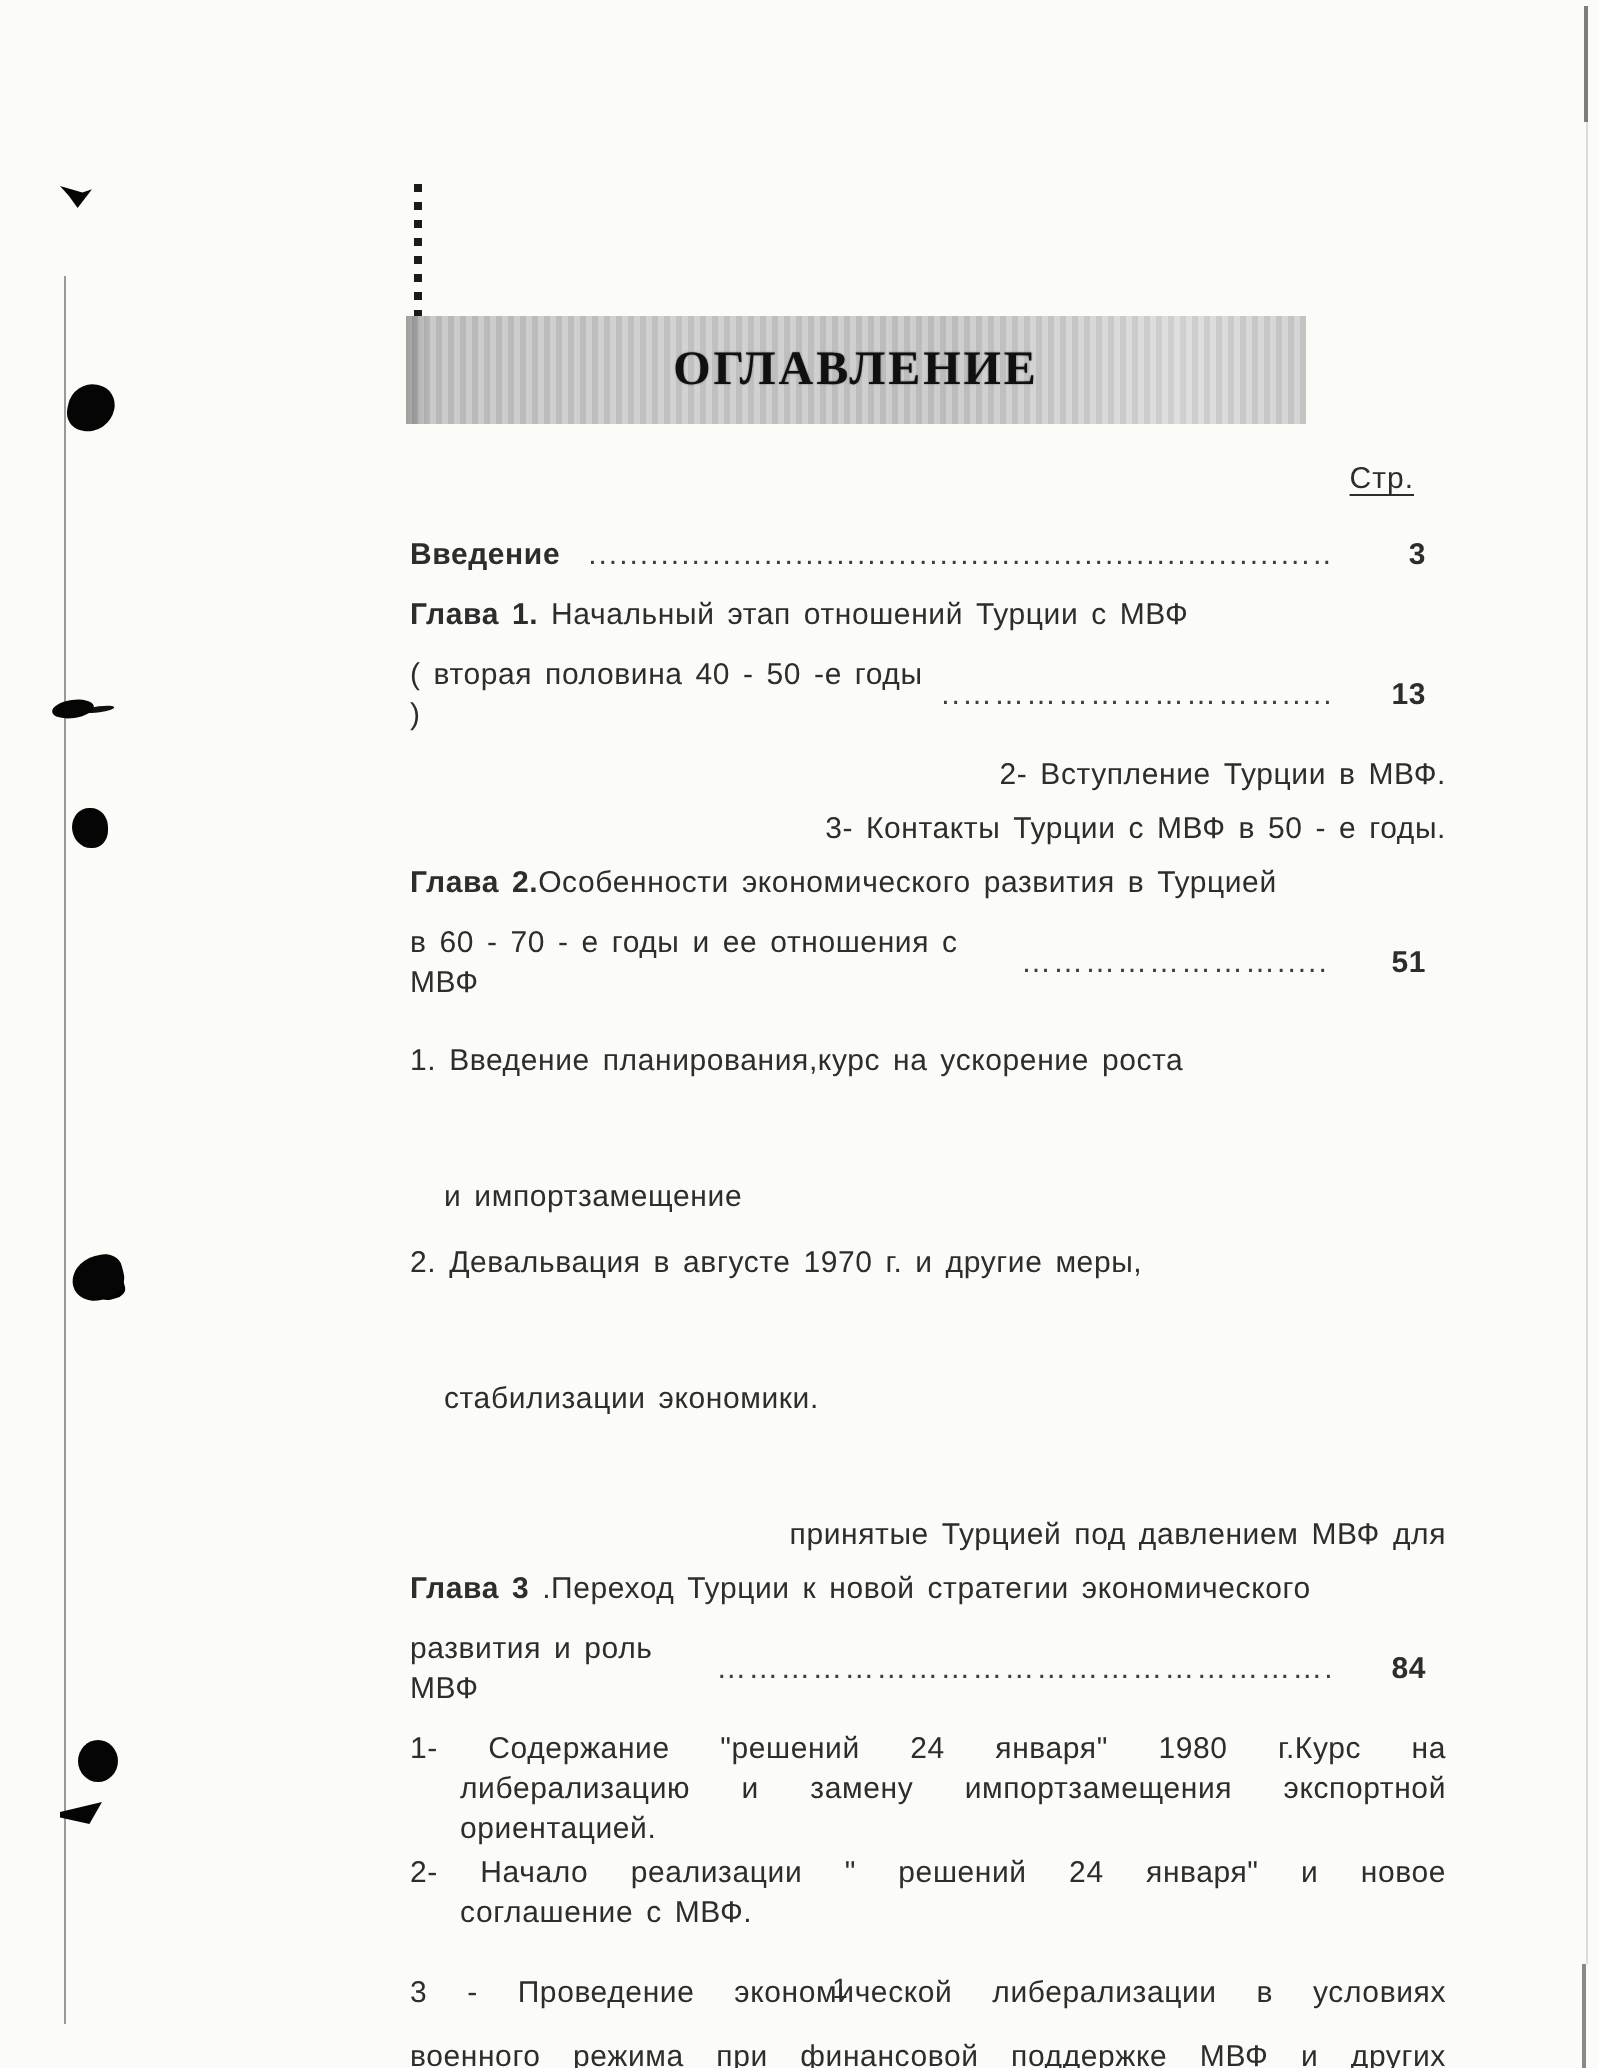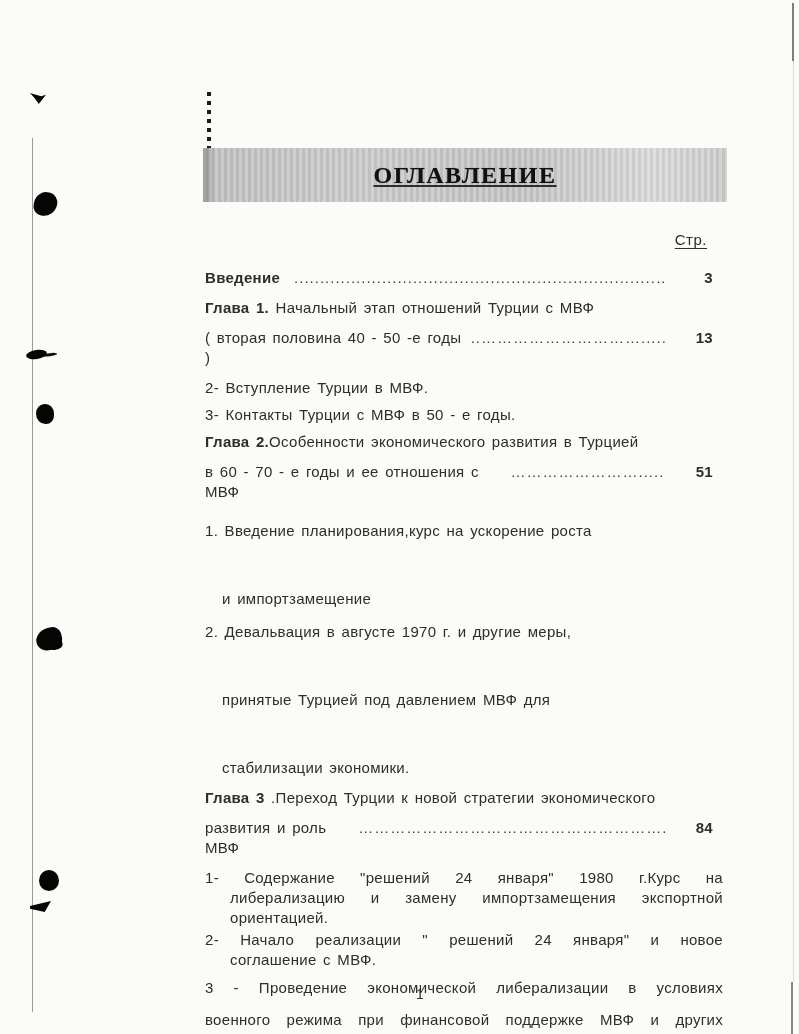--- a/index.html
+++ b/index.html
@@ -20,49 +20,48 @@
   .blob { position:absolute; background:#050505; }
   .blob-a { left:30px; top:93px;  width:16px; height:11px; clip-path:polygon(0 0,70% 30%,100% 15%,55% 100%,28% 45%); }
   .blob-b { left:34px; top:192px; width:23px; height:24px; border-radius:55% 45% 60% 40%; transform:rotate(12deg); }
   .blob-c { left:26px; top:350px; width:21px; height:9px;  border-radius:50%; transform:rotate(-8deg); box-shadow:13px 2px 0 -3px #111; }
   .blob-d { left:36px; top:404px; width:18px; height:20px; border-radius:50% 50% 45% 55%; }
   .blob-e { left:36px; top:628px; width:26px; height:22px; border-radius:60% 40% 50% 50%; transform:rotate(-14deg); box-shadow:5px 7px 0 -6px #000; }
   .blob-f { left:39px; top:870px; width:20px; height:21px; border-radius:50%; }
   .blob-g { left:30px; top:901px; width:21px; height:11px; clip-path:polygon(0 45%,100% 0,70% 100%,0 70%); }
   
   .band {
-    position:absolute; left:203px; top:148px; width:524px; height:54px;
+    position:absolute; left:203px; top:158px; width:450px; height:54px;
     background:
       repeating-linear-gradient(90deg, rgba(255,255,255,.14) 0 3px, rgba(0,0,0,.05) 3px 6px),
       linear-gradient(90deg,#8f8f8f 0px,#c2c2c2 12px,#cbcbcb 30%,#c5c5c5 60%,#dadada 86%,#cdcdcd 100%);
-    text-decoration: underline;
   }
   .band .title {
     width:100%; text-align:center; line-height:54px;
     font-family:"Liberation Serif", serif; font-weight:700;
     font-size:24px; letter-spacing:1.5px; color:#101010;
     text-shadow:0 0 1px rgba(0,0,0,.45);
   }
   
   .content { position:absolute; left:205px; top:230px; width:518px; font-size:15px; }
   .str {
     text-align:right; padding-right:16px; margin:0 0 18px;
     font-weight:400; letter-spacing:.5px; line-height:20px;
     text-decoration:underline; text-underline-offset:3px;
   }
   .line { line-height:20px; margin:0 0 10px; letter-spacing:.3px; word-spacing:2px; }
-  .flexline { display:flex; align-items:flex-start; }
+  .flexline { display:flex; align-items:center; }
   .b { font-weight:700; }
   .flexline .b { margin-right:14px; }
   .dots { flex:1 1 auto; overflow:hidden; white-space:nowrap; color:#3c3c3c; letter-spacing:1px; }
   .pg { font-weight:700; margin-left:18px; min-width:30px; text-align:right; padding-right:10px; }
   .mb0  { margin-bottom:0; }
   .mb2  { margin-bottom:2px; }
-  .mb7  { margin-bottom:7px; }
-  .mb8  { margin-bottom:8px; }
+  .mb7  { margin-bottom:7px;text-align:right; }
+  .mb8  { margin-bottom:20px; }
   .mb12 { margin-bottom:12px; }
   .mb13 { margin-bottom:13px; }
   .mb19 { margin-bottom:19px; }
   .ind  { padding-left:17px;margin-top:48px; }
   .ind2 { padding-left:22px; }
   .pind { padding-left:25px; }
   .j    { text-align:justify; text-align-last:justify; }
   .footer-num { position:absolute; left:405px; top:986px; width:30px; text-align:center; font-size:14px; color:#2d2d2d; }
 </style>
 </head>
@@ -114,22 +113,22 @@
 
   <div class="line flexline mb19">
     <span class="t">в 60 - 70 - е  годы и ее отношения с МВФ  </span>
     <span class="dots">……………………......</span>
     <span class="pg">51</span>
   </div>
 
   <div class="line"><span>1. Введение планирования,курс на ускорение роста</span></div>
   <div class="line ind mb13"><span>и импортзамещение</span></div>
   <div class="line mb13"><span>2. Девальвация в августе 1970 г. и другие меры,</span></div>
+  <div class="line ind"><span>стабилизации экономики.</span></div>
   <div class="line ind mb7"><span>принятые Турцией под давлением МВФ для</span></div>
-  <div class="line ind"><span>стабилизации экономики.</span></div>
 
   <div class="line">
     <span class="b">Глава 3</span><span class="t"> .Переход Турции к новой стратегии экономического</span>
   </div>
 
   <div class="line flexline">
     <span class="t">развития и роль МВФ</span>
     <span class="dots">…………………………………………………....</span>
     <span class="pg">84</span>
   </div>

